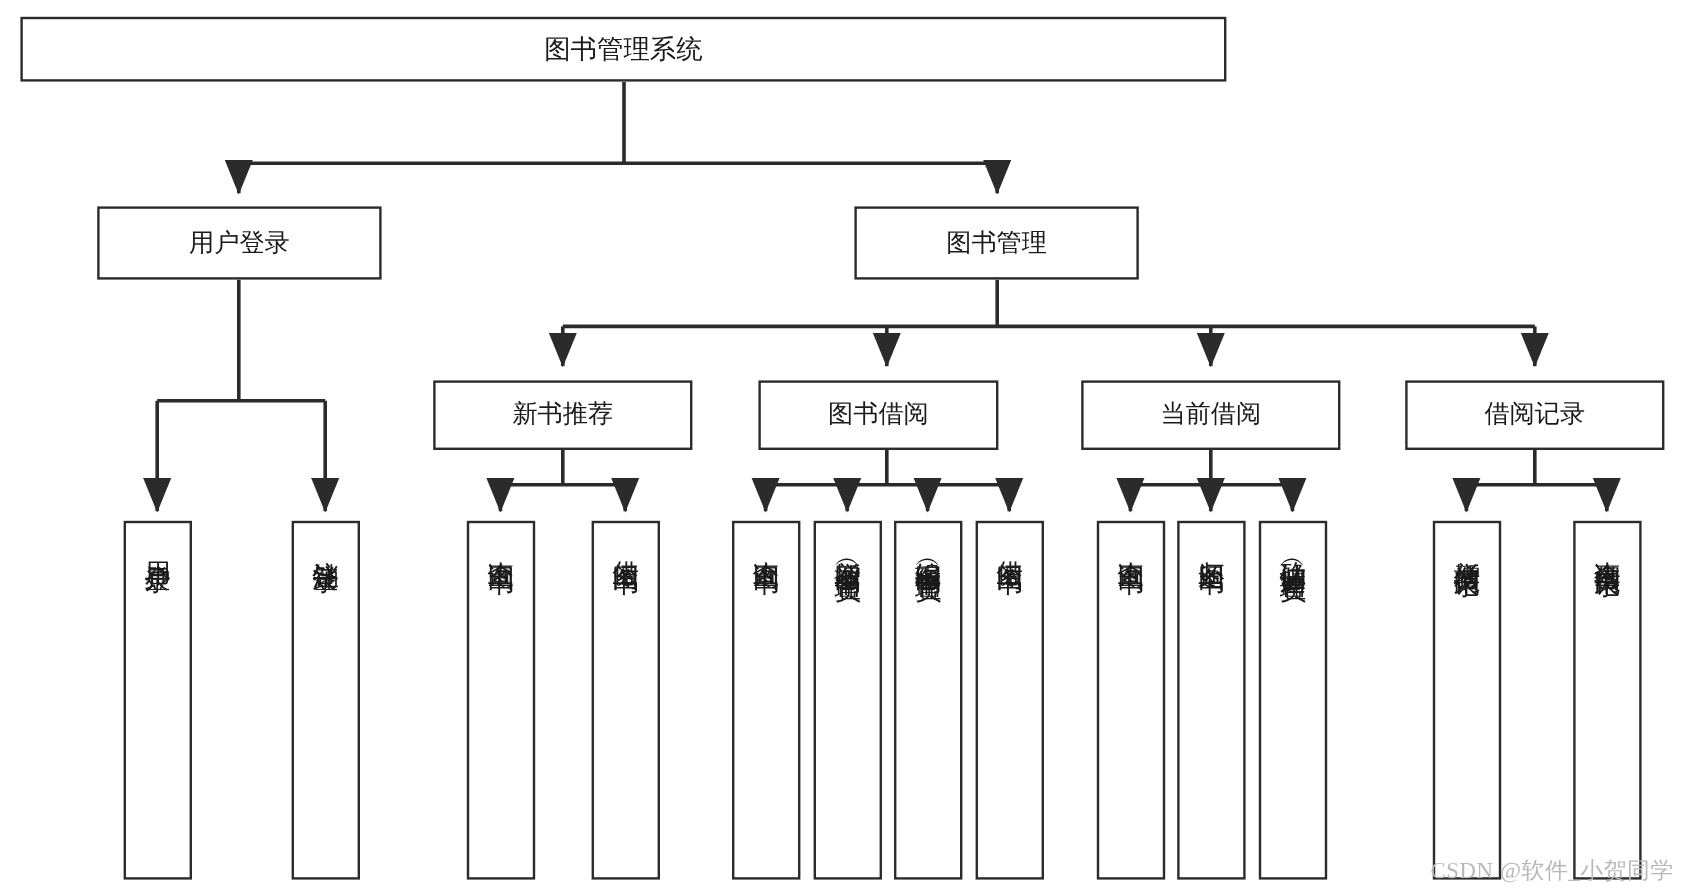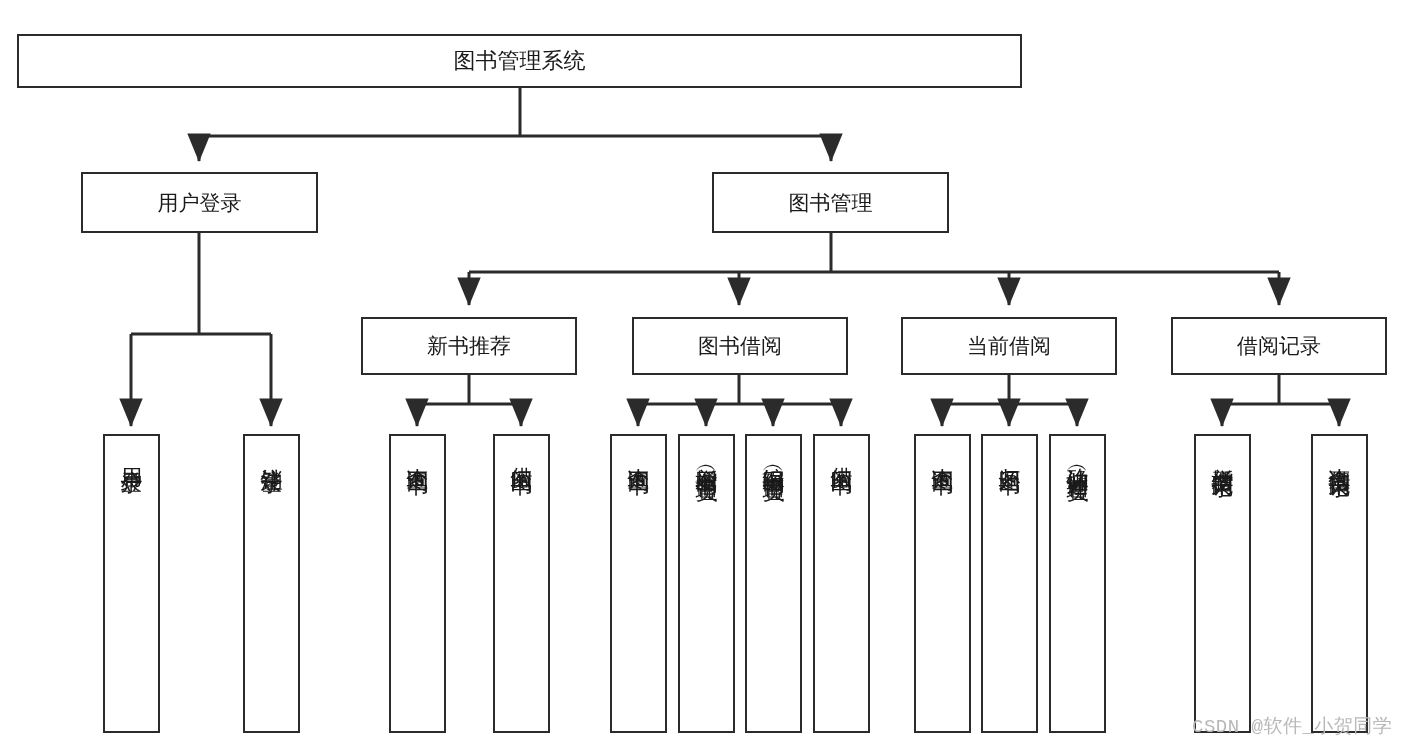--- a/index.html
+++ b/index.html
@@ -65,21 +65,21 @@
     line-height: 1;
     white-space: nowrap;
   }
   .watermark {
     position: absolute;
     color: #b8b8b8;
     font-size: 19px;
     letter-spacing: 0.5px;
     white-space: nowrap;
     z-index: 3;
-    font-family: Liberation Mono, monospace;
+    font-family: Liberation Serif, serif;
   }
 </style>
 </head>
 <body>
 
 <div id="canvas">
 
   <svg id="edges" viewBox="0 0 1405 747" width="1405" height="747" xmlns="http://www.w3.org/2000/svg">
     <defs>
       <marker id="arrow" viewBox="0 0 12 12" refX="6" refY="10" markerWidth="9" markerHeight="9" orient="auto-start-reverse">
@@ -130,37 +130,37 @@
       <path d="M 1009 404 L 1009 426" marker-end="url(#arrowdown)"></path>
       <path d="M 1077 404 L 1077 426" marker-end="url(#arrowdown)"></path>
 
       <path d="M 1279 375 L 1279 404"></path>
       <path d="M 1222 404 L 1339 404"></path>
       <path d="M 1222 404 L 1222 426" marker-end="url(#arrowdown)"></path>
       <path d="M 1339 404 L 1339 426" marker-end="url(#arrowdown)"></path>
     </g>
   </svg>
 
-  <div class="node root horiz" style="left:17px; top:14px; width:1005px; height:54px;margin-top:20px;">
+  <div class="node root horiz" style="left:17px; top:14px; width:1005px; height:54px;">
     <span class="label">图书管理系统</span>
   </div>
 
   <div class="node horiz" style="left:81px; top:172px; width:237px; height:61px;">
     <span class="label">用户登录</span>
   </div>
 
   <div class="node horiz" style="left:361px; top:317px; width:216px; height:58px;">
     <span class="label">新书推荐</span>
   </div>
 
   <div class="node horiz" style="left:712px; top:172px; width:237px; height:61px;">
     <span class="label">图书管理</span>
   </div>
 
-  <div class="node horiz" style="left:632px; top:317px; width:216px; height:58px;">
+  <div class="node horiz" style="left:632px; top:317px; width:200px; height:58px;">
     <span class="label">图书借阅</span>
   </div>
 
   <div class="node horiz" style="left:1171px; top:317px; width:216px; height:58px;">
     <span class="label">借阅记录</span>
   </div>
 
   <div class="node horiz" style="left:901px; top:317px; width:216px; height:58px;">
     <span class="label">当前借阅</span>
   </div>

